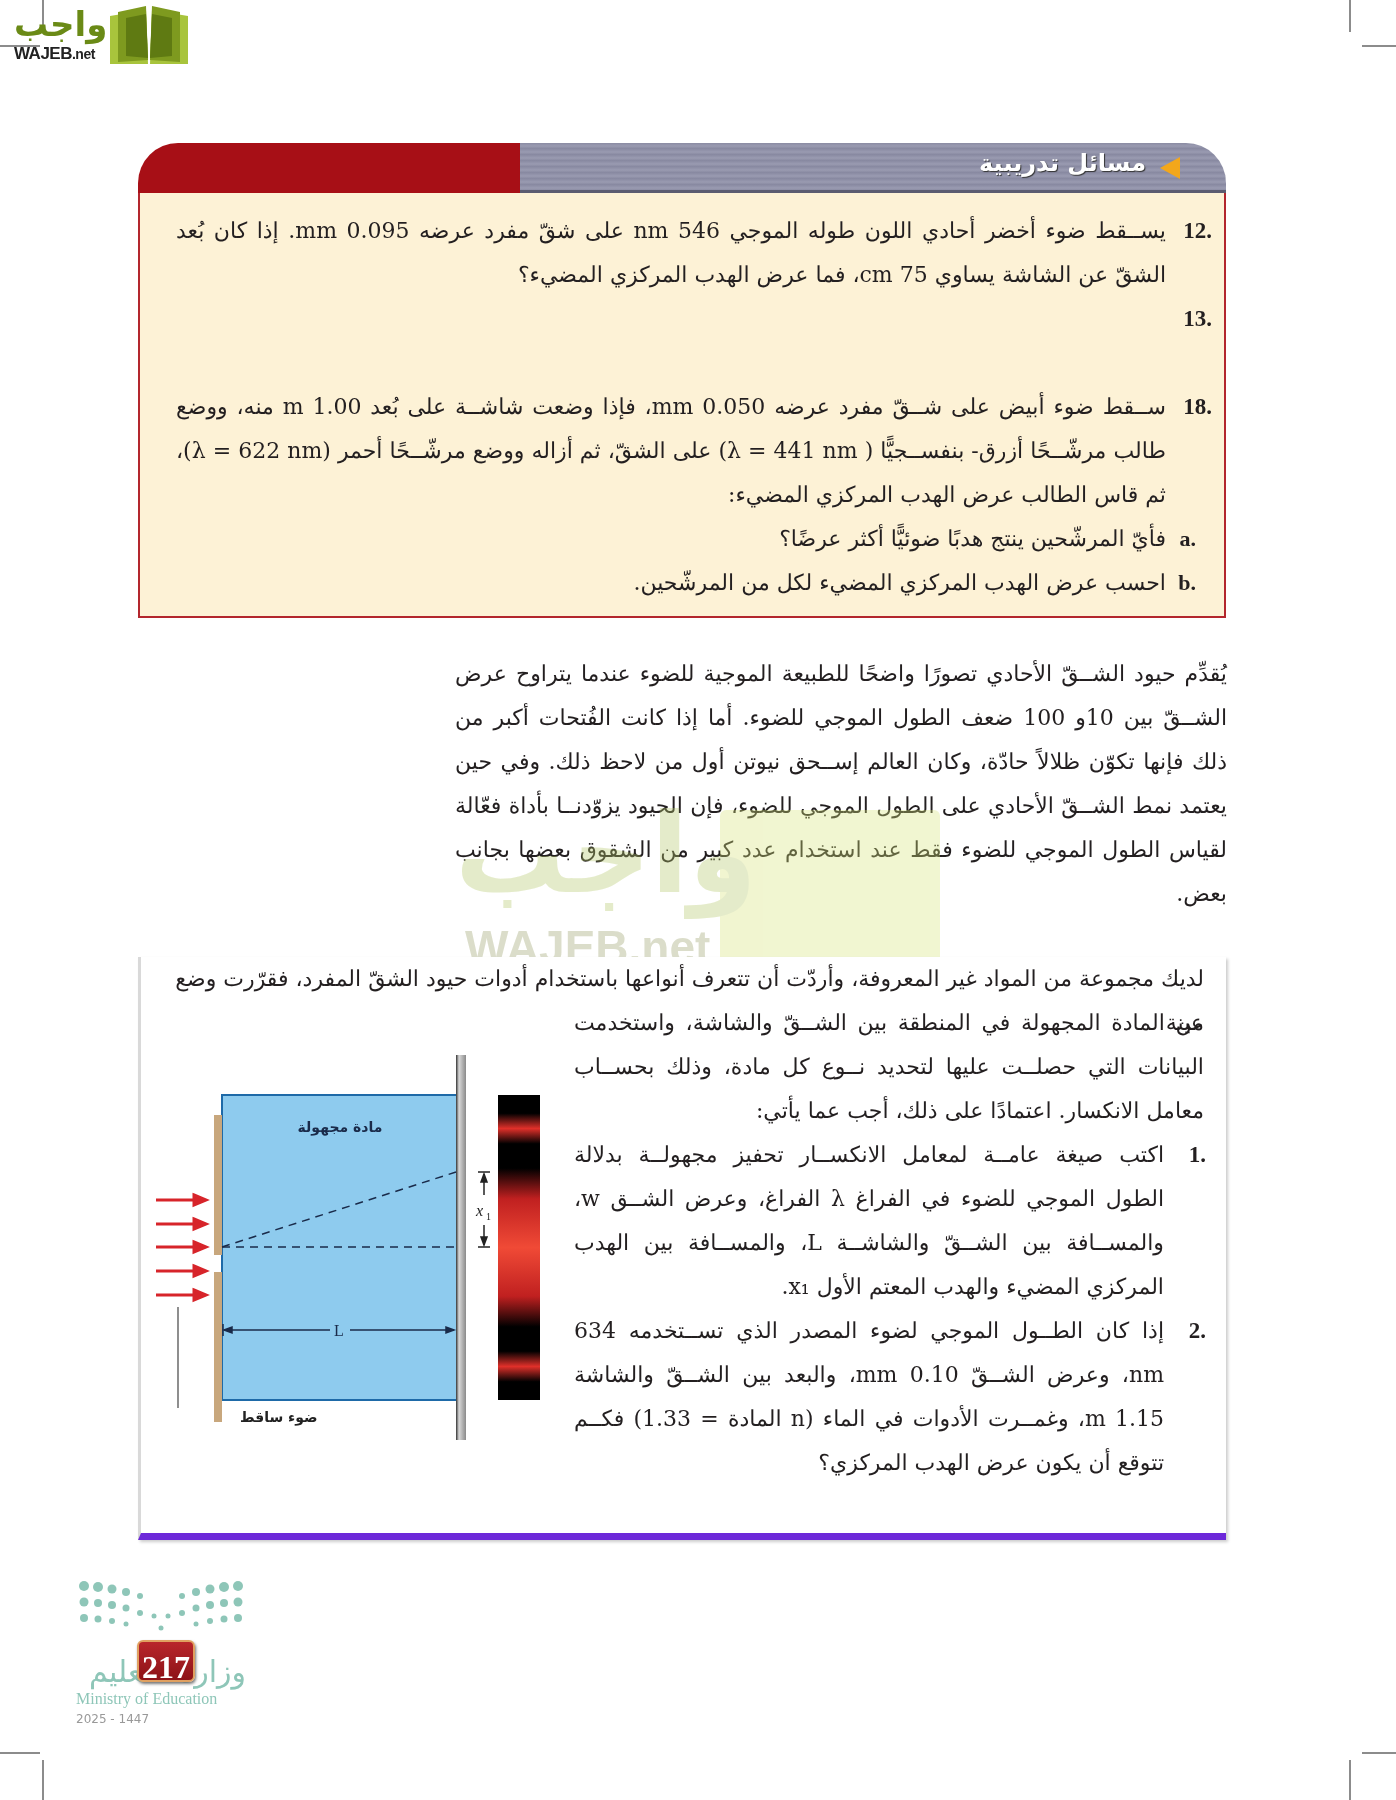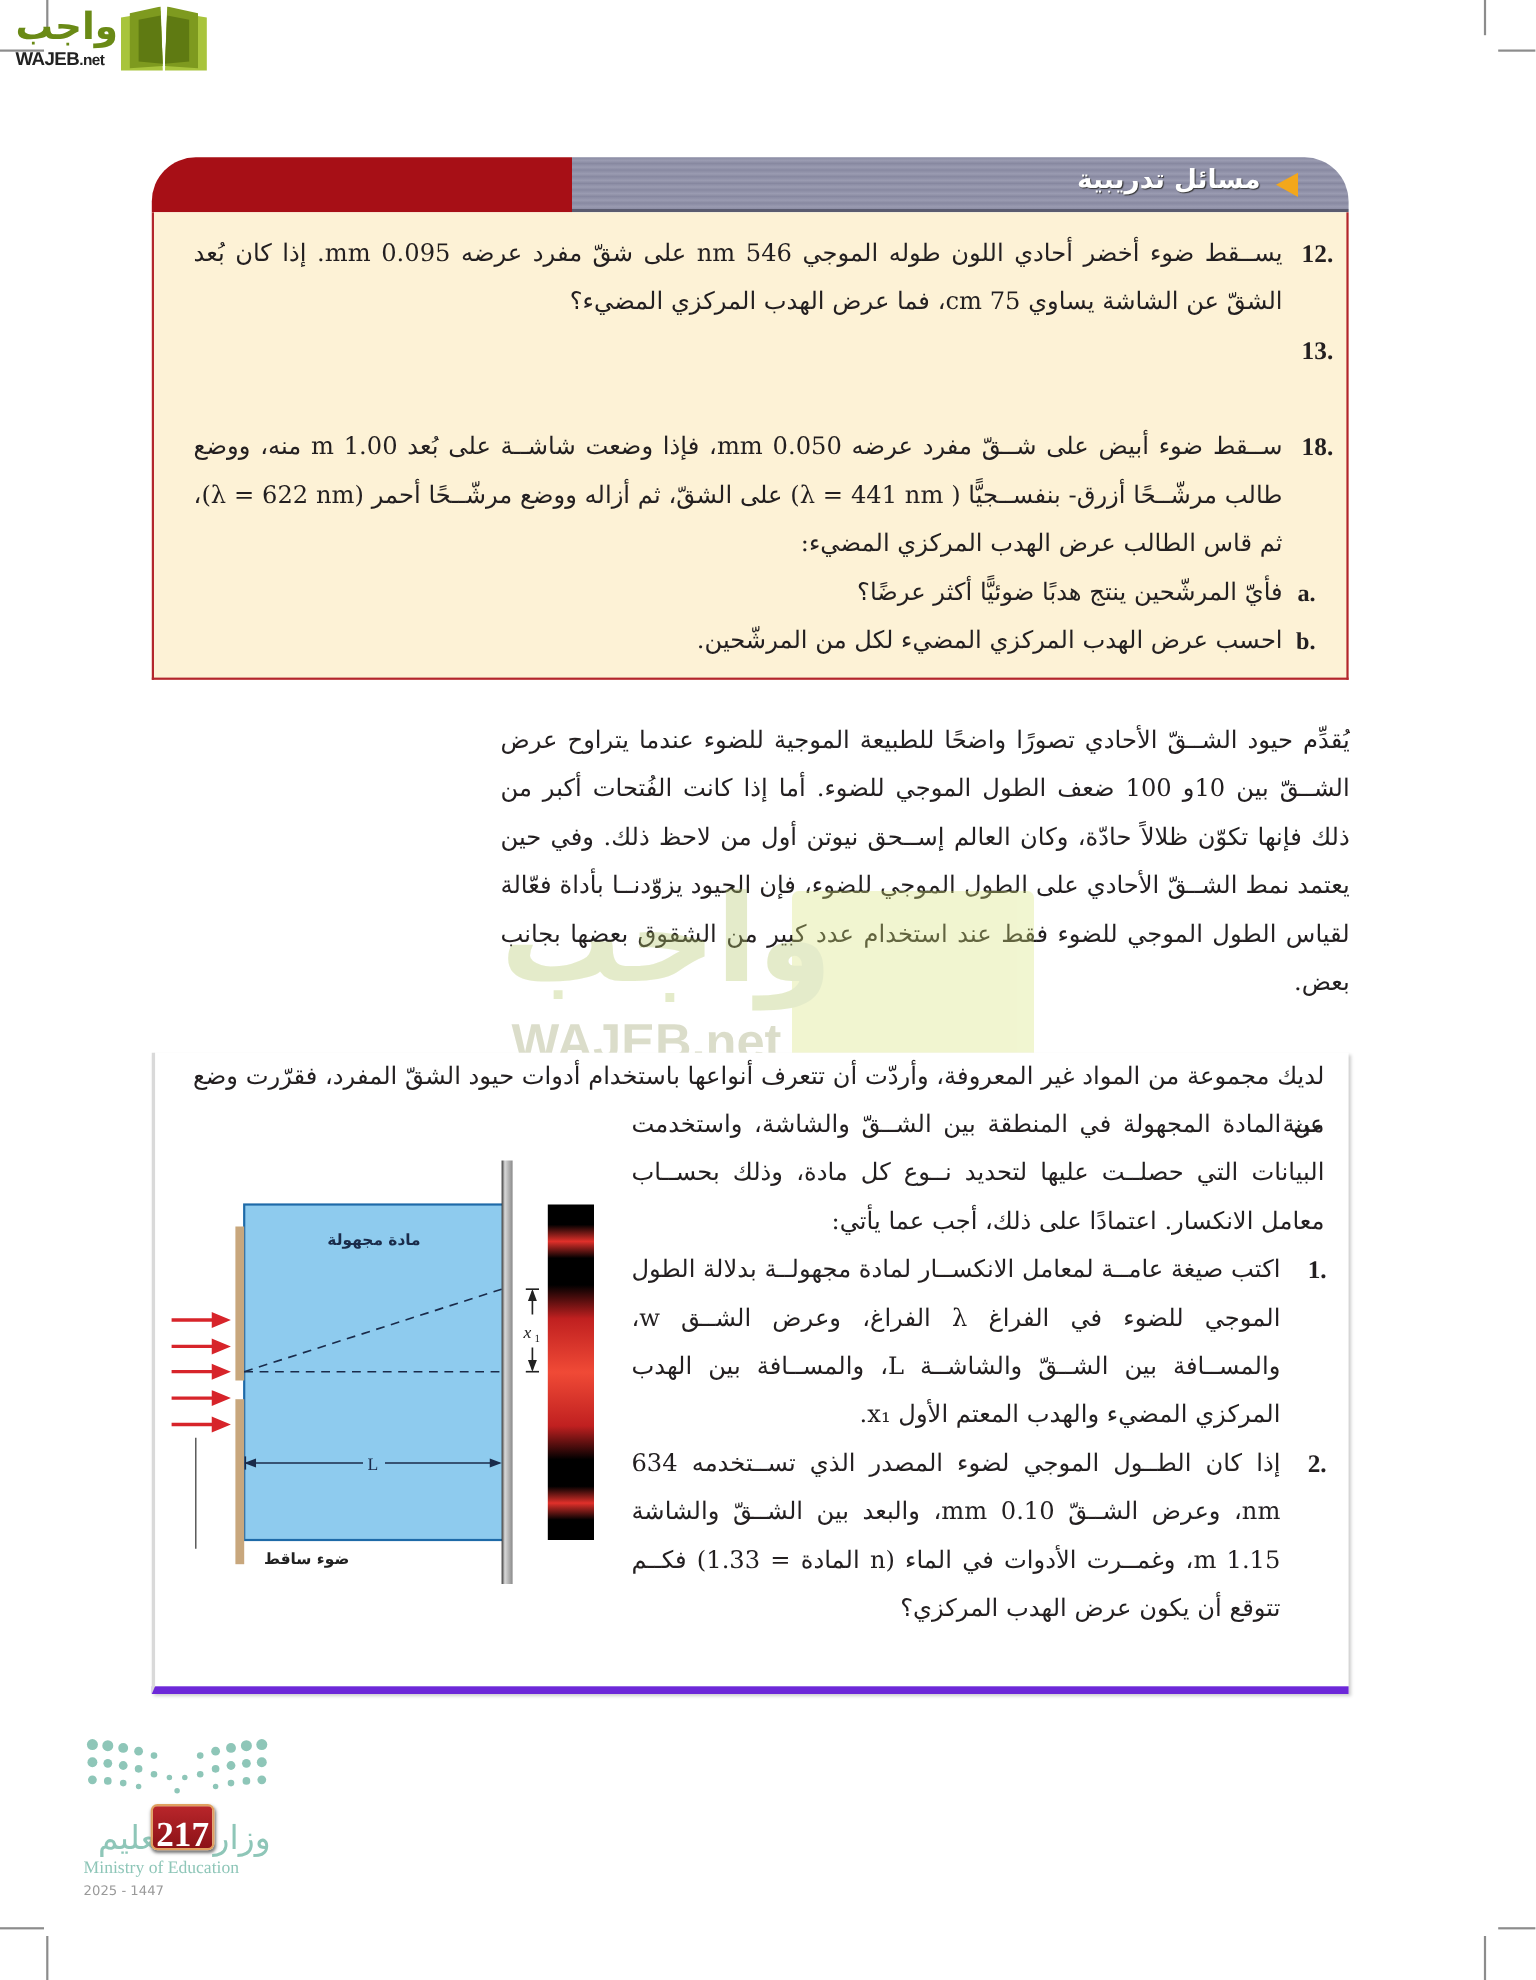--- a/index.html
+++ b/index.html
@@ -127,21 +127,21 @@
   <div class="wm-ar">واجب</div>
   <div class="wm-en">WAJEB.net</div>
 </div>
 
 <div class="challenge">
   <div class="ch-body">
     <div class="ch-intro1">لديك مجموعة من المواد غير المعروفة، وأردّت أن تتعرف أنواعها باستخدام أدوات حيود الشقّ المفرد، فقرّرت وضع عينة</div>
     <div class="ch-intro2">من المادة المجهولة في المنطقة بين الشــقّ والشاشة، واستخدمت البيانات التي حصلــت عليها لتحديد نــوع كل مادة، وذلك بحســاب معامل الانكسار. اعتمادًا على ذلك، أجب عما يأتي:</div>
     <div class="ch-q" style="top:176px;">
       <span class="ch-qnum">1.</span>
-      <span>اكتب صيغة عامــة لمعامل الانكســار لمادة مجهولــة بدلالة الطول الموجي للضوء في الفراغ λ الفراغ، وعرض الشــق w، والمســافة بين الشــقّ والشاشــة L، والمســافة بين الهدب المركزي المضيء والهدب المعتم الأول x₁.</span>
+      <span>اكتب صيغة عامــة لمعامل الانكســار تحفيز مجهولــة بدلالة الطول الموجي للضوء في الفراغ λ الفراغ، وعرض الشــق w، والمســافة بين الشــقّ والشاشــة L، والمســافة بين الهدب المركزي المضيء والهدب المعتم الأول x₁.</span>
     </div>
     <div class="ch-q" style="top:352px;">
       <span class="ch-qnum">2.</span>
       <span>إذا كان الطــول الموجي لضوء المصدر الذي تســتخدمه 634 nm، وعرض الشــقّ 0.10 mm، والبعد بين الشــقّ والشاشة 1.15 m، وغمــرت الأدوات في الماء (n المادة = 1.33) فكــم تتوقع أن يكون عرض الهدب المركزي؟</span>
     </div>
   </div>
 </div>
 
 <div class="figure">
   <svg width="410" height="400" viewBox="0 0 410 400">

